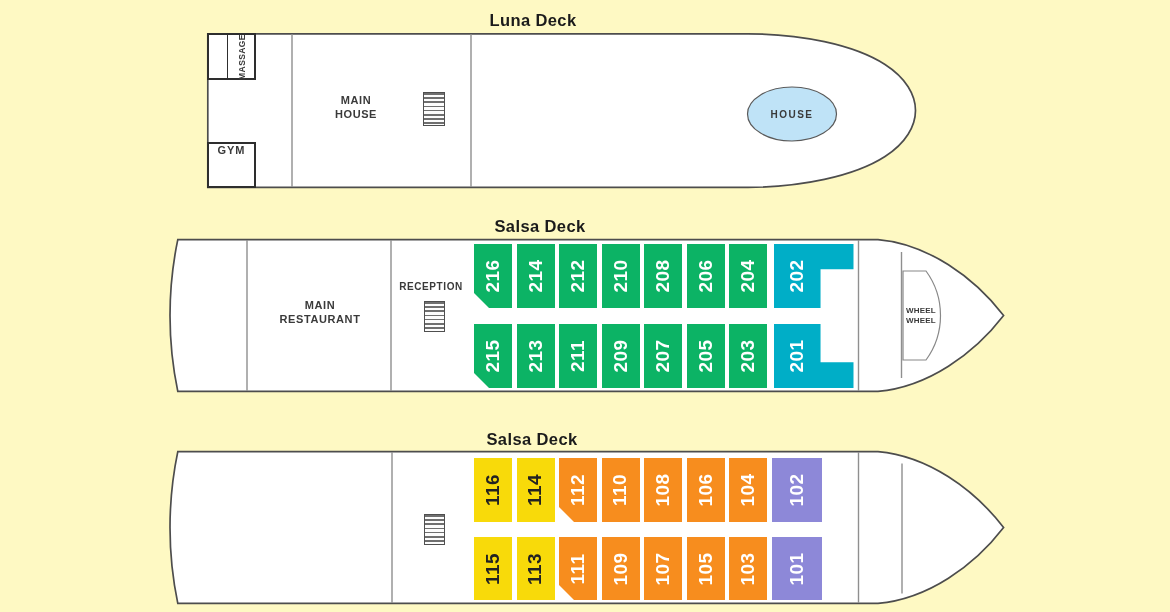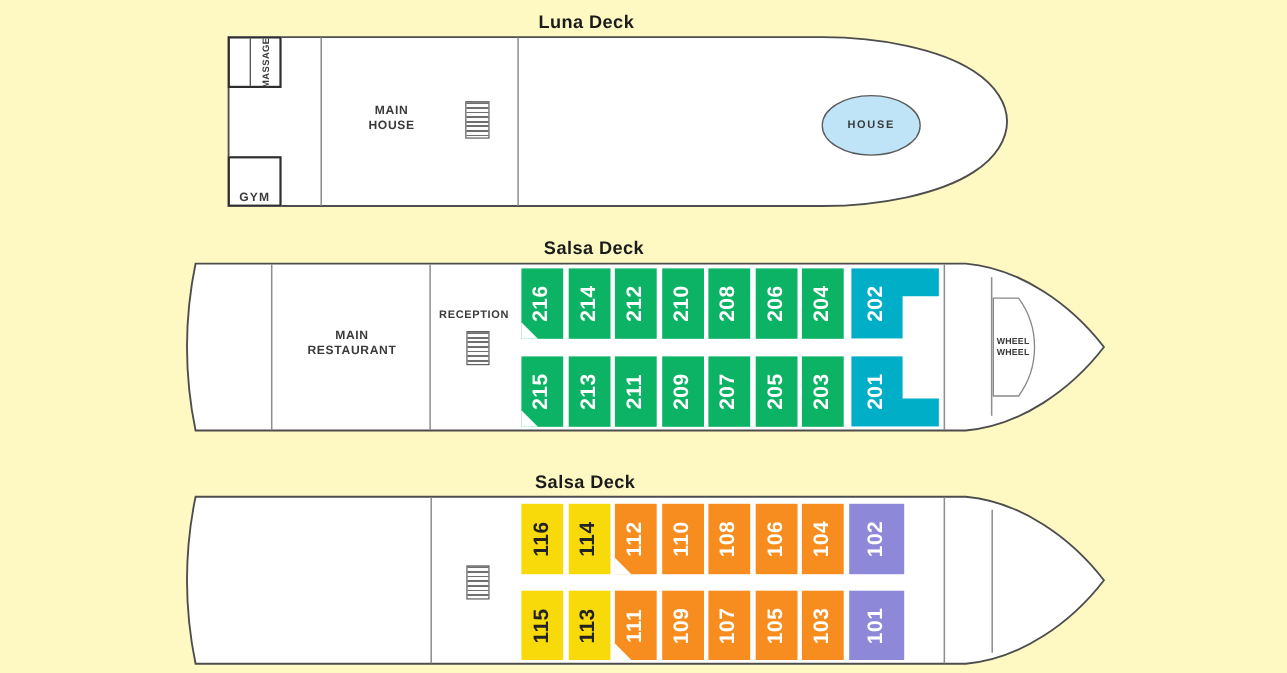--- a/index.html
+++ b/index.html
@@ -56,21 +56,21 @@
 
   <div class="deck-title" style="left:533px;top:11px;">Luna Deck</div>
   <div class="deck-title" style="left:540px;top:217px;">Salsa Deck</div>
   <div class="deck-title" style="left:532px;top:430px;">Salsa Deck</div>
 
   <div class="box" style="left:207px;top:33px;width:49px;height:47px;">
     <div class="vlabel" style="left:18px;top:0;width:27px;height:43px;border-left:1.6px solid #2e2e2e;">
       <span style="font-size:8.5px;letter-spacing:0.4px;">MASSAGE</span>
     </div>
   </div>
-  <div class="box" style="left:207px;top:142px;width:49px;height:46px;display:flex;align-items:flex-end;justify-content:center;">
+  <div class="box" style="left:207px;top:142px;width:49px;height:46px;display:flex;align-items:flex-start;justify-content:center;">
     <span style="font-weight:bold;font-size:11px;letter-spacing:1px;color:var(--label_text);">GYM</span>
   </div>
   <div class="room-label" style="left:356px;top:108px;font-size:11px;">
     <span>MAIN</span>
     <span>HOUSE</span>
   </div>
   <div class="stairs" style="left:423px;top:92px;width:22px;height:34px;"></div>
   <div class="pool-label" style="left:792px;top:114px;">HOUSE</div>
 
   <div class="room-label" style="left:320px;top:313px;font-size:11px;">

